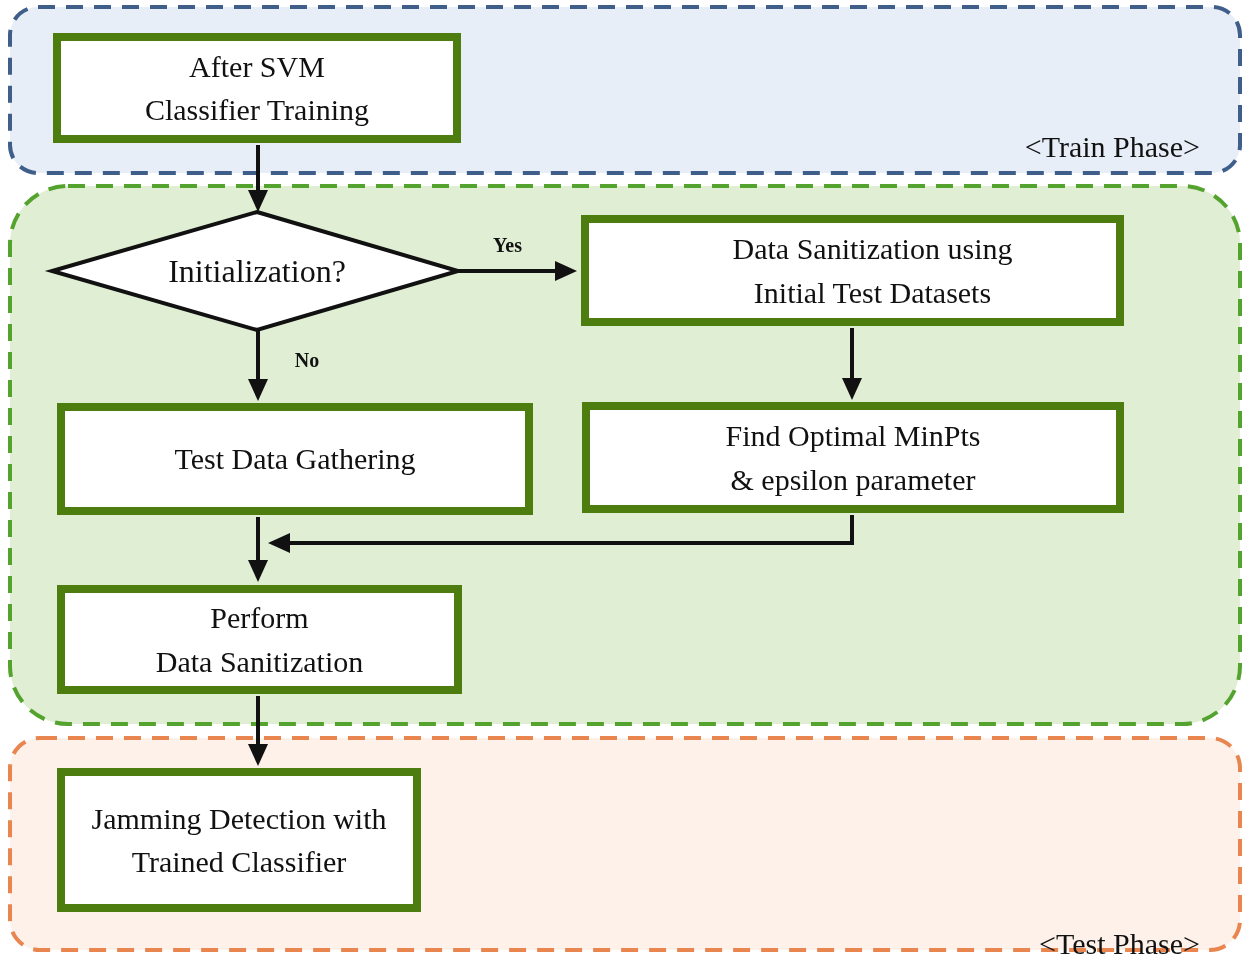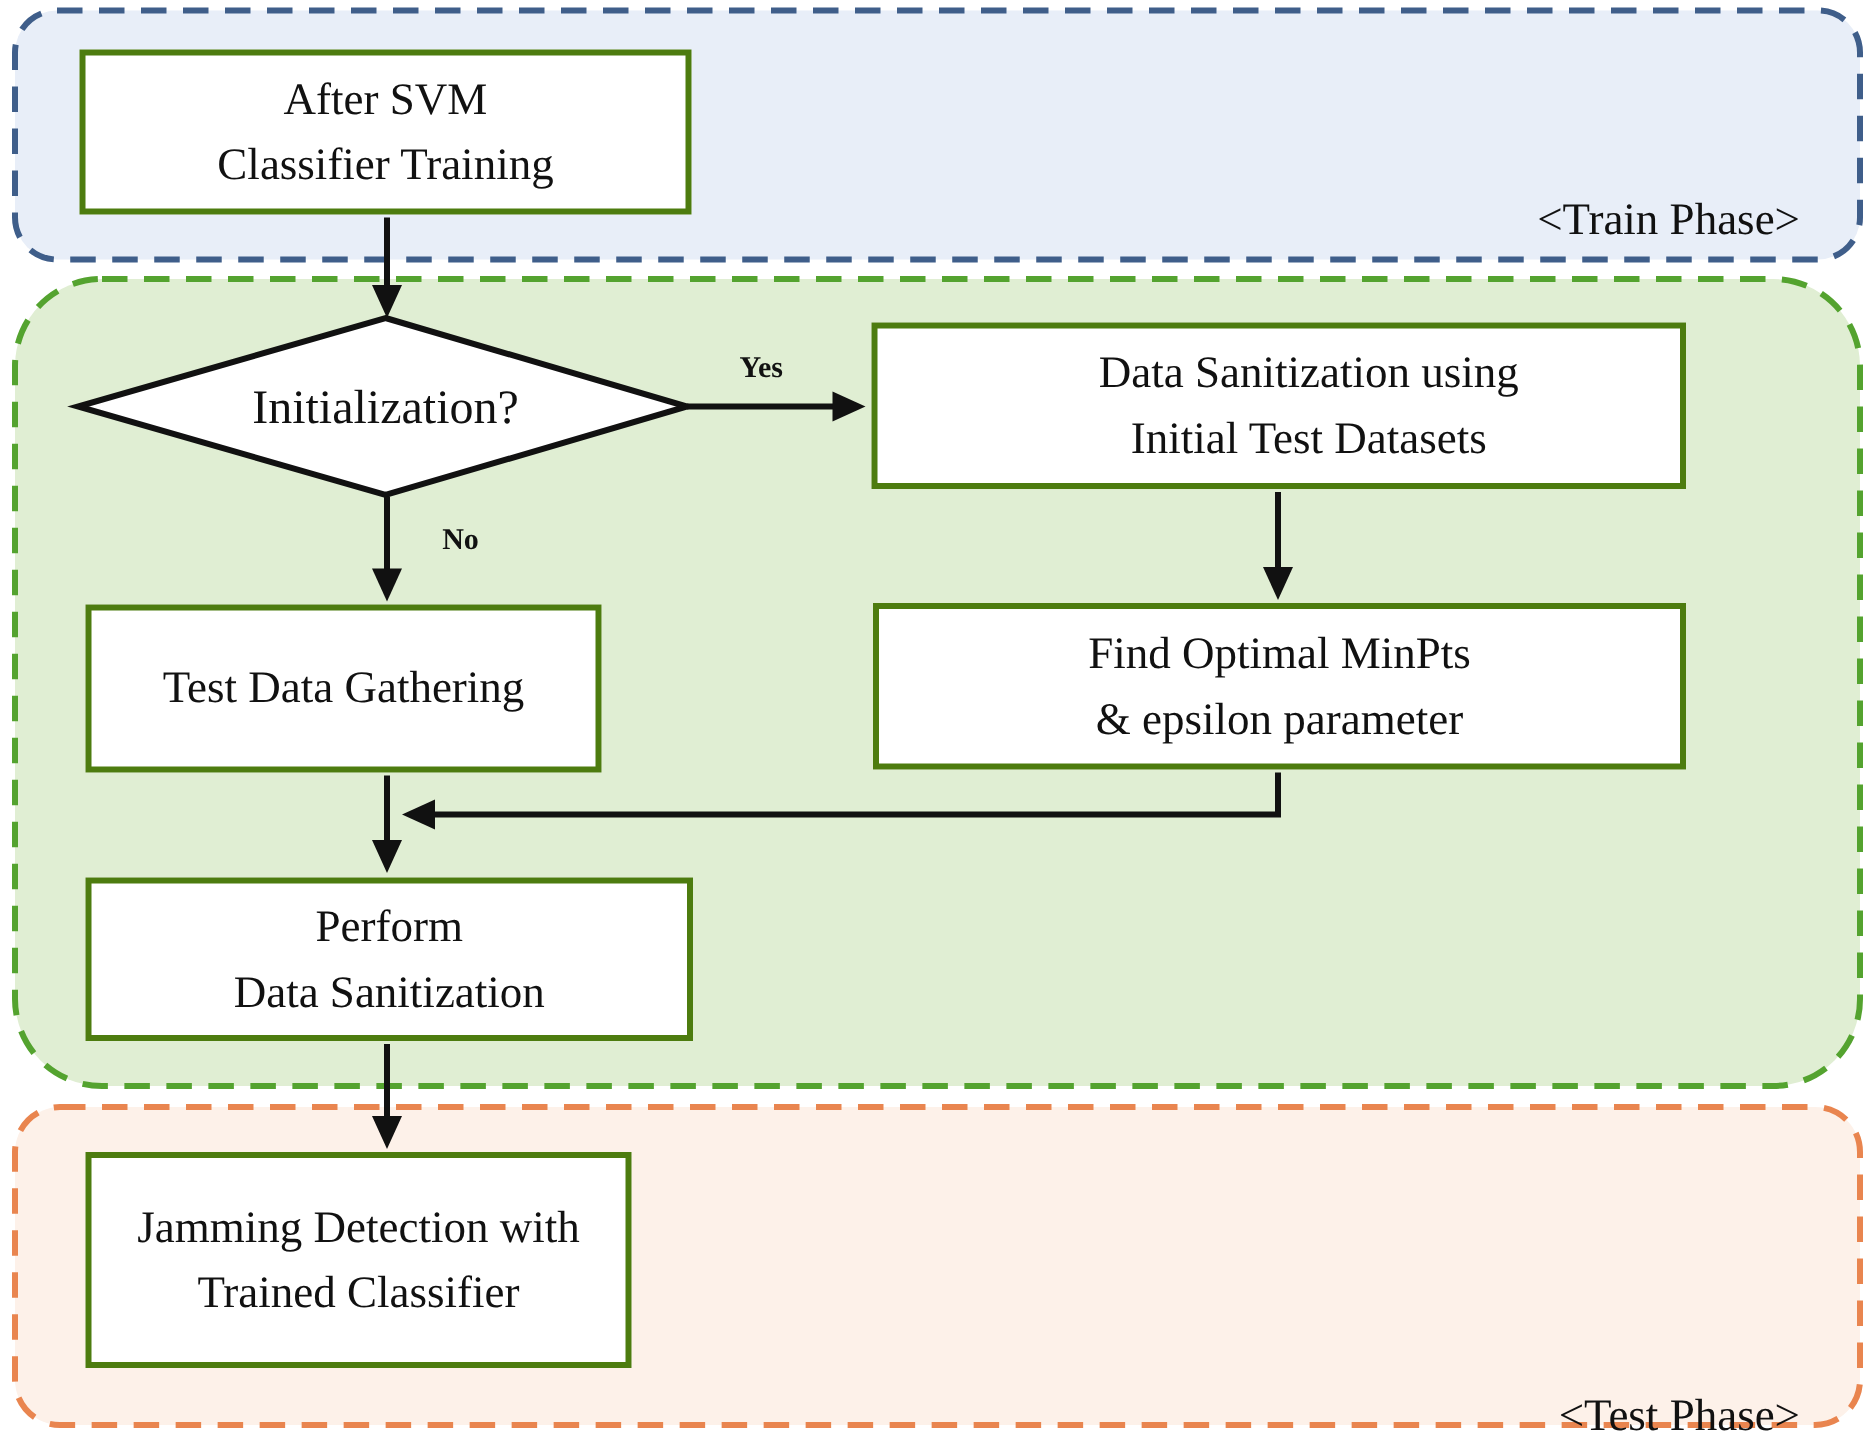--- a/index.html
+++ b/index.html
@@ -16,21 +16,21 @@
     position: absolute;
     left: 0; top: 0;
     width: 1250px; height: 960px;
     z-index: 1;
   }
   .node {
     position: absolute;
     z-index: 2;
     box-sizing: border-box;
     background: #ffffff;
-    border: 4px solid #4d7c0f;
+    border: 8px solid #4d7c0f;
     display: flex;
     align-items: center;
     justify-content: center;
     text-align: center;
     font-size: 30px;
     line-height: 1.45;
     white-space: pre-line;
   }
   .label {
     position: absolute;
@@ -49,21 +49,21 @@
     white-space: nowrap;
     text-align: right;
   }
   .edge-label {
     font-weight: bold;
     font-size: 20px;
   }
   
   #node-after-svm        { left: 53px;  top: 33px;  width: 408px; height: 110px; }
   #node-data-san-using   { left: 581px; top: 215px; width: 543px; height: 111px; padding-left: 40px; }
-  #node-test-gathering   { left: 57px;  top: 403px; width: 344px; height: 112px; }
+  #node-test-gathering   { left: 57px;  top: 403px; width: 476px; height: 112px; }
   #node-find-optimal     { left: 582px; top: 402px; width: 542px; height: 111px; }
   #node-perform-san      { left: 57px;  top: 585px; width: 405px; height: 109px; text-align: center; }
   #node-jamming          { left: 57px;  top: 768px; width: 364px; height: 144px; }
   #diamond-label         { left: 62px;  top: 248px; width: 390px; height: 46px; font-size: 32px; }
   #edge-label-yes        { left: 470px; top: 228px; width: 75px;  height: 34px; }
   #edge-label-no         { left: 276px; top: 343px; width: 62px;  height: 34px; }
   #phase-label-train     { right: 50px; top: 130px; }
   #phase-label-sanitize  { right: 50px; top: 663px; }
   #phase-label-test      { right: 50px; top: 903px; margin-top: 24px; }
 </style>

